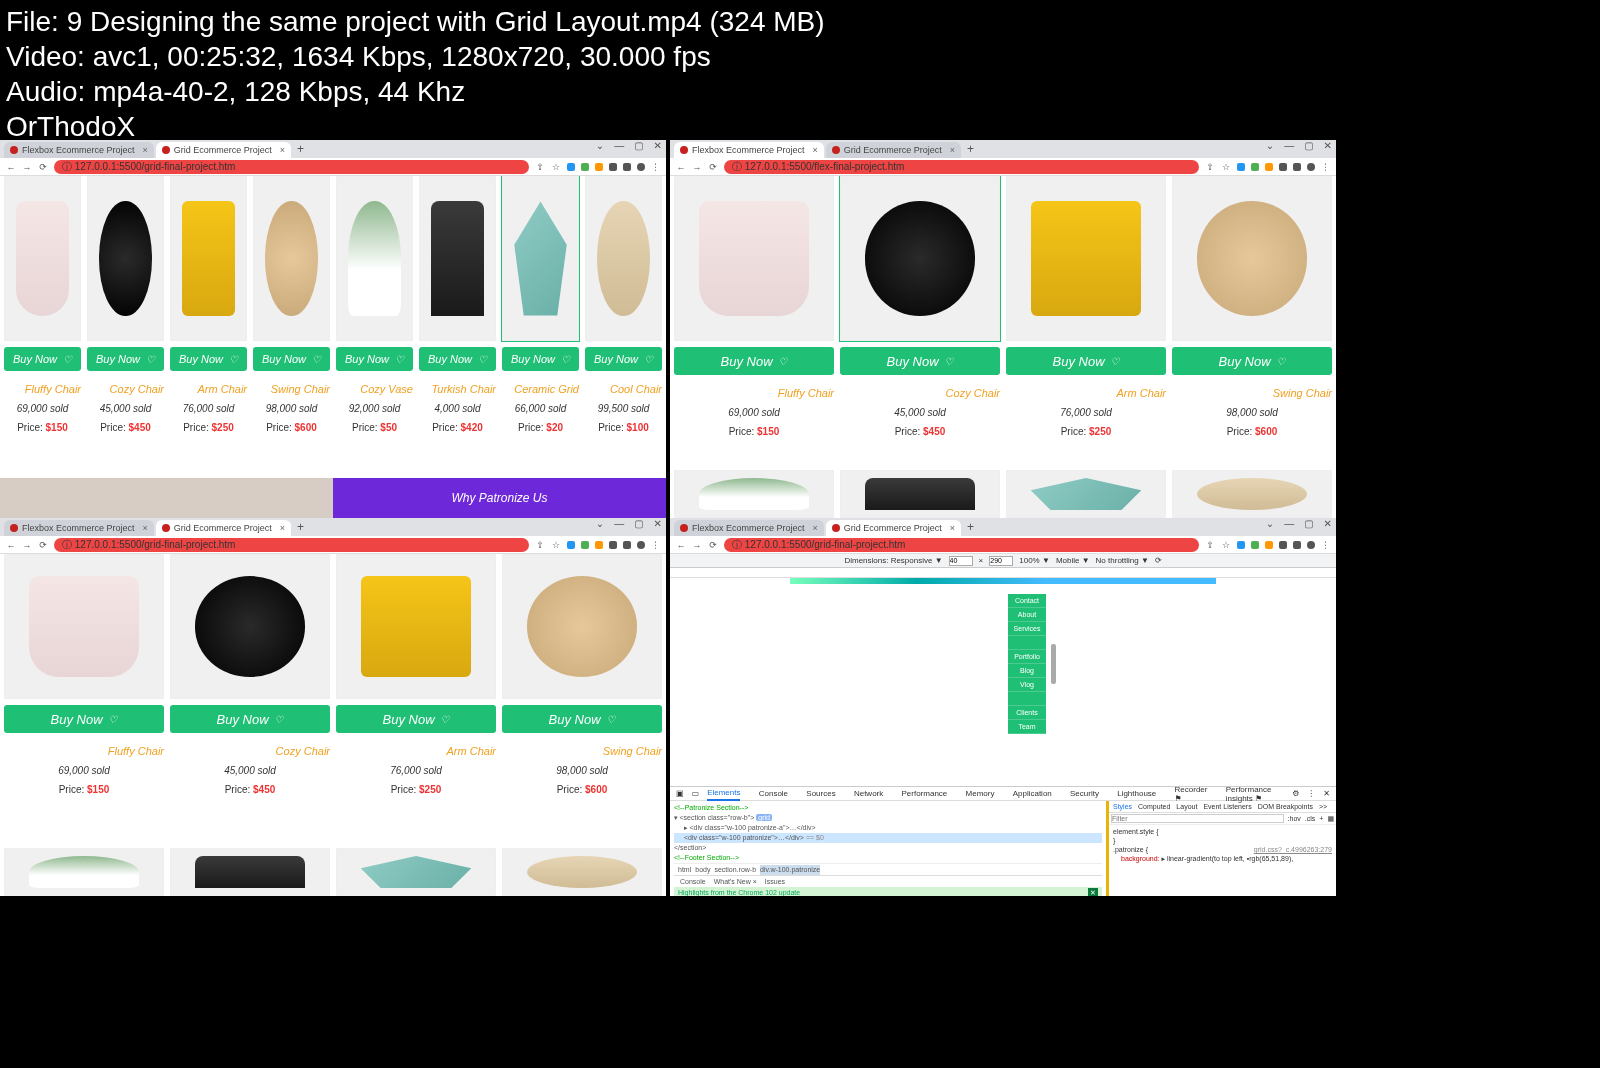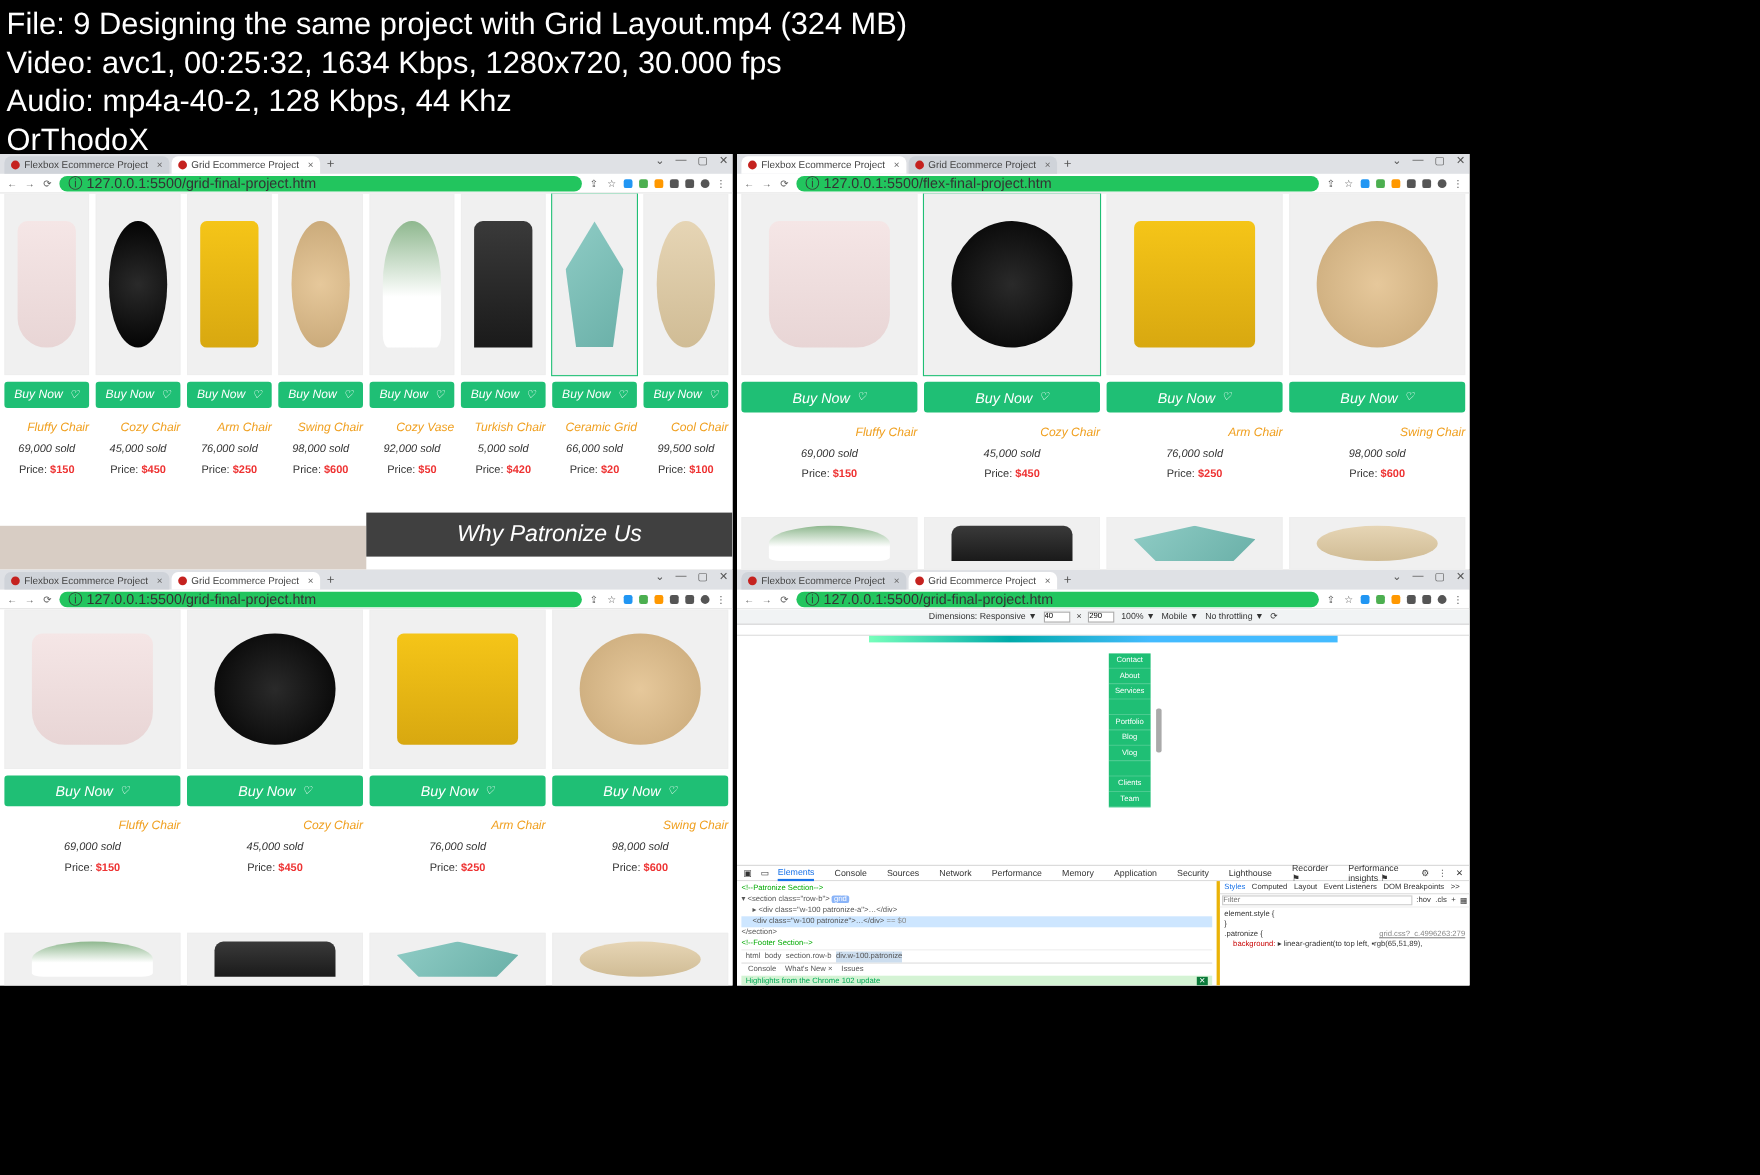--- a/index.html
+++ b/index.html
@@ -14,42 +14,42 @@
   
   .tab-strip { height: 18px; background: #dfe1e5; display: flex; align-items: center; gap: 0; padding-left: 4px; font-size: 9px; color: #444; position: relative; }
   .tab { background: #fff; height: 16px; border-radius: 6px 6px 0 0; padding: 0 6px; display: flex; align-items: center; gap: 4px; margin-top: 2px; margin-right: 2px; }
   .tab.inactive { background: #cfd3d9; }
   .tab-ico { width: 8px; height: 8px; border-radius: 50%; background: #c5221f; }
   .tab-x { font-size: 9px; color: #666; margin-left: 4px; }
   .new-tab { font-size: 12px; color: #555; padding: 0 4px; }
   .win-ctrls { position: absolute; right: 4px; top: 0; display: flex; gap: 10px; font-size: 10px; color: #555; }
   .addr-bar { height: 18px; background: #fff; border-bottom: 1px solid #ddd; display: flex; align-items: center; padding: 0 6px; gap: 6px; font-size: 9px; color: #555; }
   .nav-ico { width: 10px; text-align: center; color: #555; }
-  .url-box { flex: 1; background: #22c55e; border-radius: 10px; height: 14px; line-height: 14px; padding: 0 8px; font-size: 13px; color: #333; }
+  .url-box { flex: 1; background: #ef4444; border-radius: 10px; height: 14px; line-height: 14px; padding: 0 8px; font-size: 10px; color: #333; }
   .ext-icons { display: flex; gap: 6px; align-items: center; }
   .ext-ico { width: 8px; height: 8px; border-radius: 2px; }
   .page { height: calc(100% - 36px); overflow: hidden; position: relative; background: #fff; }
 
   
   .prod-grid-8 { display: grid; grid-template-columns: repeat(8, 1fr); gap: 6px; padding: 0 4px; }
   .prod-grid-4 { display: grid; grid-template-columns: repeat(4, 1fr); gap: 6px; padding: 0 4px; }
   .prod-grid-4b { display: grid; grid-template-columns: repeat(4, 1fr); gap: 6px; padding: 0 4px; }
   .card { display: flex; flex-direction: column; }
   .img-box { background: #f0f0f0; height: 165px; border: 1px solid #eee; display:flex; align-items:center; justify-content:center; }
   .furn { width: 70%; height: 70%; border-radius: 4px; }
   .buy-btn { background: #1fbf75; color: #fff; font-size: 11px; height: 24px; border-radius: 3px; display: flex; align-items: center; justify-content: center; gap: 6px; margin-top: 6px; font-style: italic; font-weight: 500; }
   .buy-btn-lg { height: 28px; font-size: 13px; }
   .heart { font-size: 10px; }
   .p-name { color: #f0a020; font-size: 11px; font-style: italic; text-align: right; margin-top: 12px; }
   .p-sold { color: #333; font-size: 10px; font-style: italic; text-align: center; margin-top: 8px; }
   .p-price { font-size: 10px; text-align: center; margin-top: 8px; }
   .p-price .label { color: #333; }
   .p-price .val { color: #e33; font-weight: bold; }
 
-  .patronize { background: #404040; color: #fff; text-align: center; font-style: italic; font-size: 21px; padding: 10px 0; position: absolute; bottom: 12px; right: 0; width: 50%; height: 40px; line-height: 20px; }
+  .patronize { background: #6d28d9; color: #fff; text-align: center; font-style: italic; font-size: 12px; padding: 10px 0; position: absolute; bottom: 0; right: 0; width: 50%; height: 40px; line-height: 20px; }
   .partial-img { position: absolute; bottom: 0; left: 0; width: 50%; height: 40px; background: #d8cdc4; }
 
   .row2 { display: grid; grid-template-columns: repeat(4, 1fr); gap: 6px; padding: 0 4px; position: absolute; bottom: 0; width: 100%; }
   .row2 .img-box { height: 48px; }
 
   
   .devtools-toolbar { height: 14px; background: #f1f3f4; border-bottom: 1px solid #ccc; font-size: 8px; display: flex; align-items: center; justify-content: center; gap: 6px; color: #333; }
   .viewport { height: 218px; background: #fff; position: relative; overflow: hidden; }
   .vp-ruler { height: 10px; background: #fff; border-bottom: 1px solid #ddd; }
   .vp-tl { height: 6px; background: linear-gradient(90deg, #7fb 0%, #0aa 30%, #4bf 60%, #4bf 100%); margin: 0 120px; }
@@ -194,21 +194,21 @@
   </div>
         <div class="card">
     <div class="img-box " style="height:165px">
             <div class="furn f-dark"></div>
           </div>
     <div class="buy-btn ">
             <span>Buy Now</span>
             <span class="heart">♡</span>
           </div>
     <div class="p-name">Turkish Chair</div>
-    <div class="p-sold">5,000 sold</div>
+    <div class="p-sold">4,000 sold</div>
     <div class="p-price"><span class="label">Price: </span><span class="val">$420</span></div>
   </div>
         <div class="card">
     <div class="img-box img-active" style="height:165px">
             <div class="furn f-teal"></div>
           </div>
     <div class="buy-btn ">
             <span>Buy Now</span>
             <span class="heart">♡</span>
           </div>

